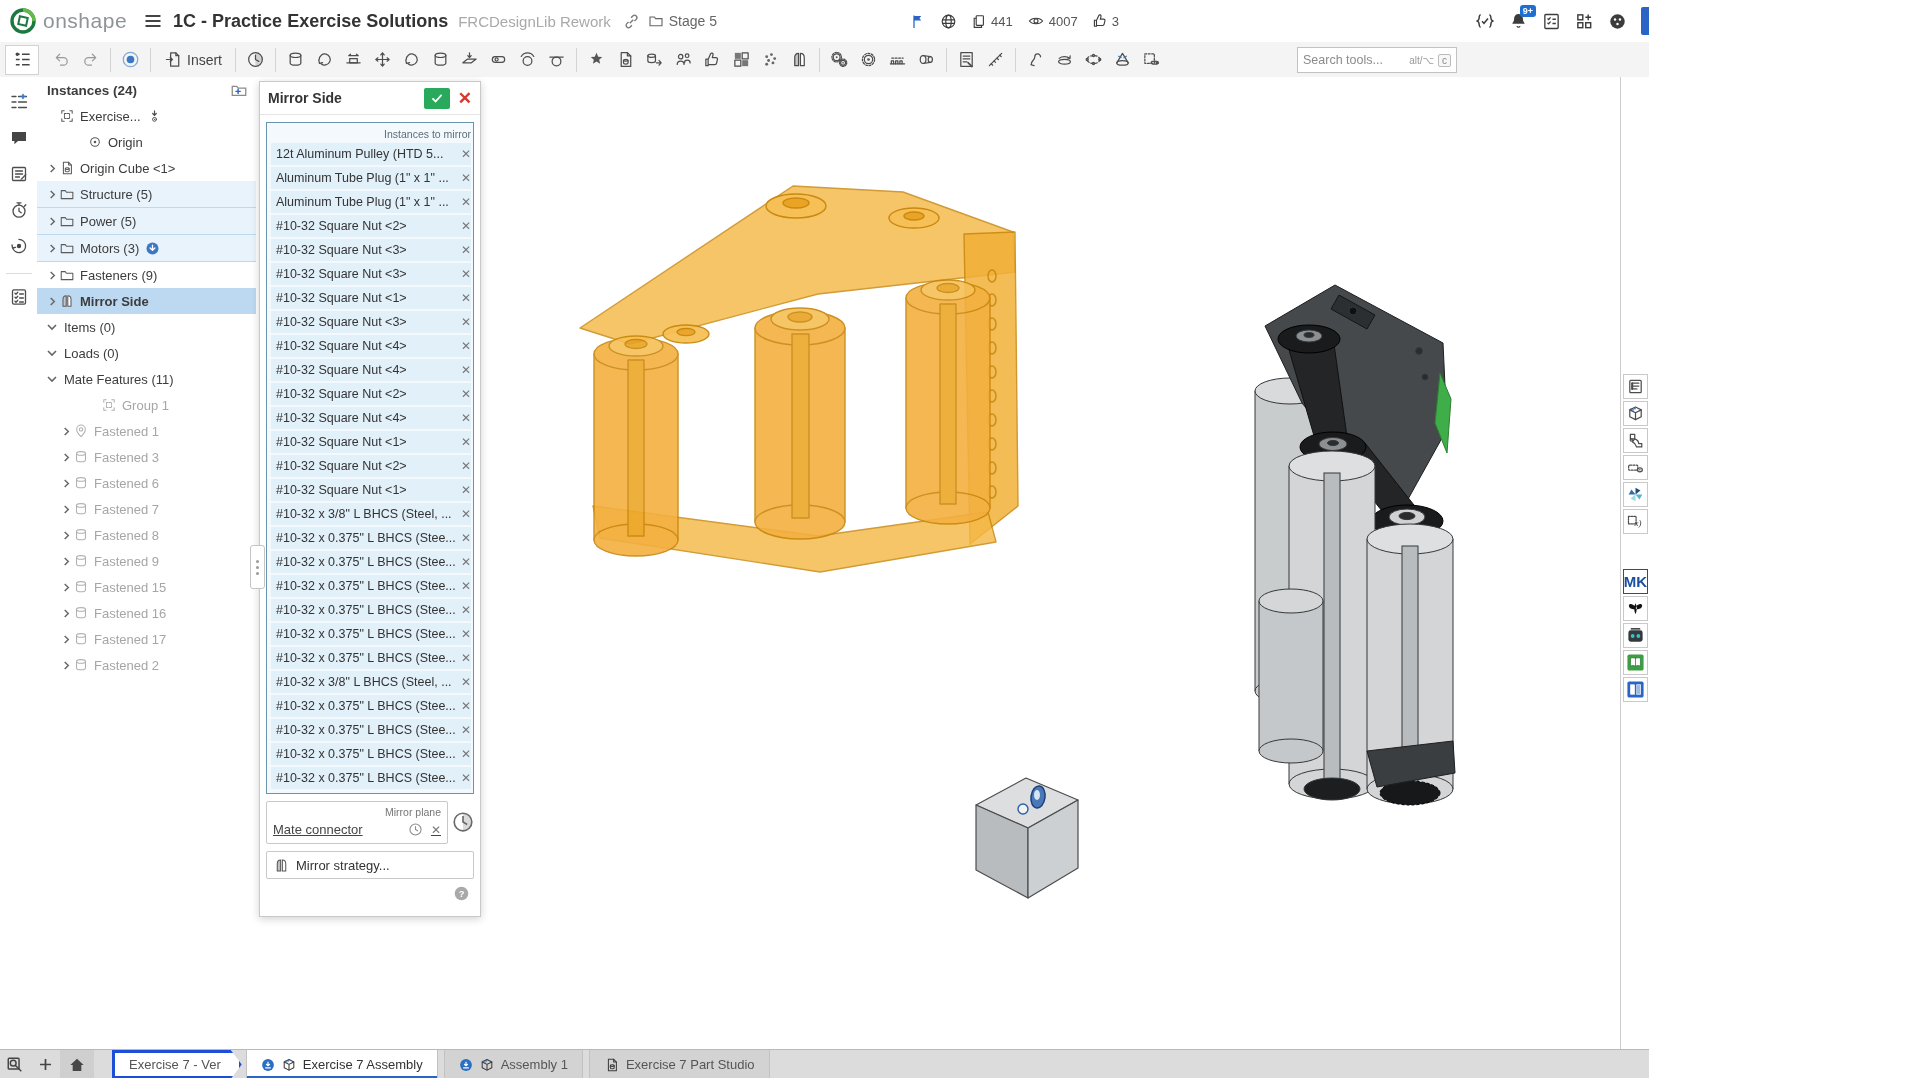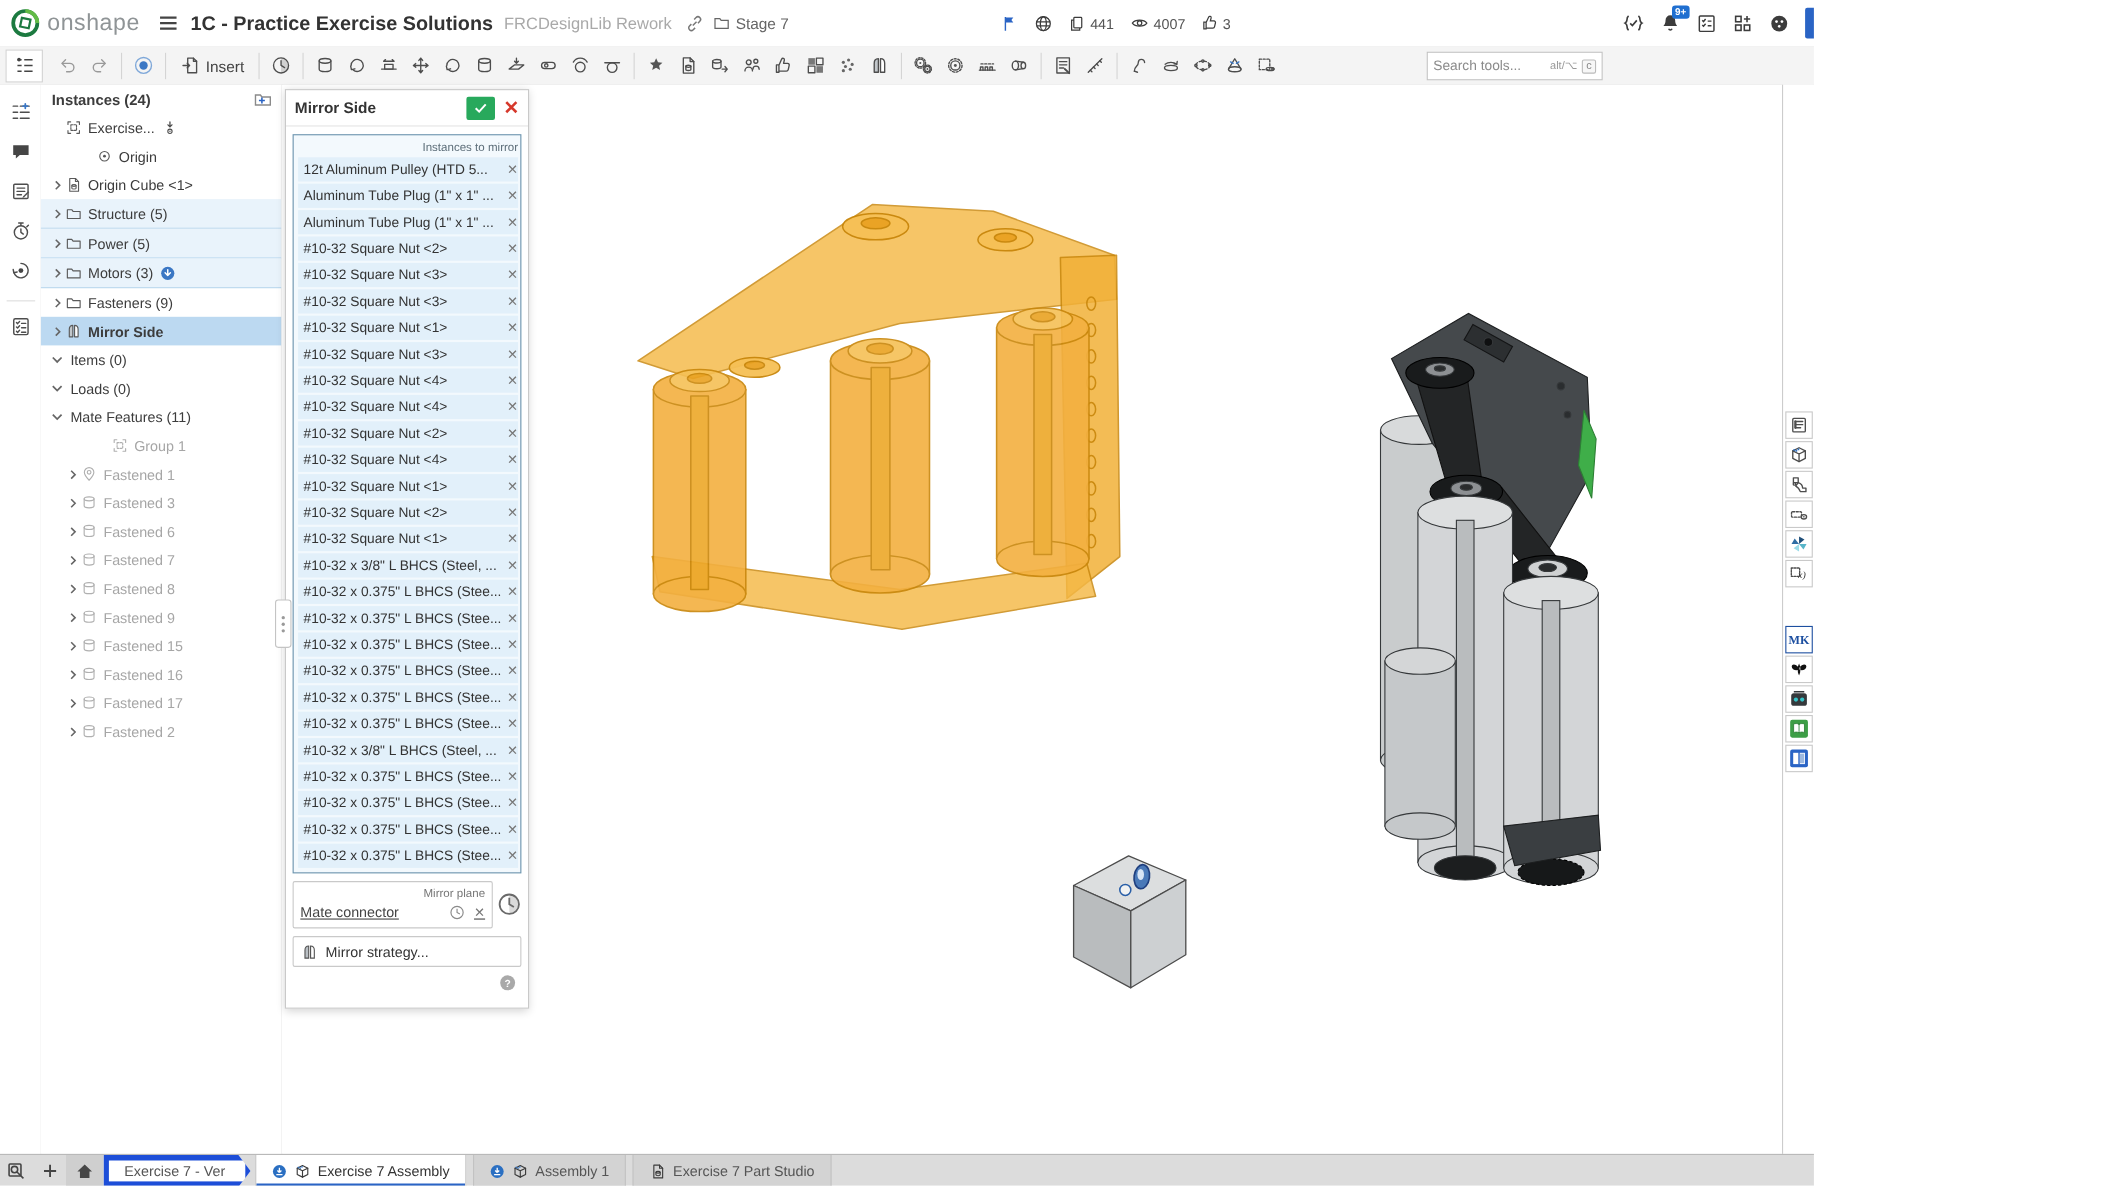--- a/index.html
+++ b/index.html
@@ -93,22 +93,22 @@
   
   #rstrip{position:absolute;right:0;top:77px;width:28px;height:972px;background:#fff;border-left:1px solid #ccc;}
   .rs-ic{position:absolute;left:2px;width:23px;height:23px;border:1px solid #c9c9c9;background:#fff;
          display:flex;align-items:center;justify-content:center;cursor:pointer;overflow:hidden;}
   .rs-logo{border:1px solid #bbb;}
   
   #bottombar{position:absolute;left:0;top:1049px;width:1917px;height:29px;background:#dcdcdc;
              border-top:1px solid #b9b9b9;display:flex;align-items:stretch;}
   .bb-ic{width:30px;display:flex;align-items:center;justify-content:center;cursor:pointer;}
   .bb-home{background:#cfcfcf;width:34px;}
-  .navtab{background:#fff;border:5px solid #1d4ed8;display:flex;align-items:center;font-size:13px;
-          color:#555;padding:0 18px 0 14px;
+  .navtab{background:#fff;border:3px solid #1d4ed8;display:flex;align-items:center;font-size:13px;
+          color:#555;padding:0 18px 0 14px;margin-left:18px;
           clip-path:polygon(0 0,calc(100% - 11px) 0,100% 50%,calc(100% - 11px) 100%,0 100%);cursor:pointer;}
   .tab{display:flex;align-items:center;gap:6px;font-size:13px;color:#555;padding:0 14px;
        border-right:1px solid #c2c2c2;border-left:1px solid #c2c2c2;cursor:pointer;background:#d3d3d3;margin-left:6px;}
   .tab.active{background:#fff;color:#333;box-shadow:inset 0 -3px 0 #2a64c5;margin-left:4px;}
   svg{display:block;}
 </style>
 </head>
 <body>
 
 <div id="app">
@@ -133,21 +133,21 @@
         <svg width="17" height="17" viewBox="0 0 20 20" fill="none" stroke="#777" stroke-width="1.6">
           <path d="M8 12L12 8"></path>
           <path d="M9.5 5.5l2-2a2.8 2.8 0 0 1 4 4l-2 2"></path>
           <path d="M10.5 14.5l-2 2a2.8 2.8 0 0 1-4-4l2-2"></path>
         </svg>
       </span>
     <span class="crumb">
       <svg width="16" height="16" viewBox="0 0 20 20" fill="none" stroke="#666" stroke-width="1.4">
           <path d="M2.5 16v-11h5.5l1.5 2h8v9z"></path>
         </svg>
-      <span>Stage 7</span>
+      <span>Stage 5</span>
     </span>
     <span class="stat" style="margin-left:185px">
         <svg width="16" height="17" viewBox="0 0 20 20">
           <path d="M5 18V2.5" stroke="#2a64c5" stroke-width="1.6"></path>
           <path d="M5 3h9l-2.2 2.8L14 8.6H5z" fill="#2a64c5"></path>
         </svg>
       </span>
     <span class="stat">
         <svg width="17" height="17" viewBox="0 0 20 20" fill="none" stroke="#3c3c3c" stroke-width="1.4">
           <circle cx="10" cy="10" r="7.4"></circle>
@@ -1225,21 +1225,21 @@
           <path d="M10 10H2.8l3-5.2Z" fill="#2e6da4" stroke="none"></path>
         </svg>
       </span>
       <span class="rs-ic" style="top: 432px;">
         <svg width="19" height="19" viewBox="0 0 20 20" fill="none" stroke="#4d4d4d" stroke-width="1.3" stroke-linecap="round" stroke-linejoin="round">
           <rect x="2.6" y="4.6" width="8" height="8" stroke-dasharray="1.6 1.2"></rect>
           <text x="9" y="14.6" font-size="9.5" fill="#333" stroke="none" font-family="Liberation Serif,serif" font-style="italic">x)</text>
         </svg>
       </span>
       <span class="rs-ic rs-logo" style="top: 492px; border-color: rgb(29, 79, 160);">
-        <span style="font-family:Liberation Serif, serif;font-weight:bold;color:#1d4fa0;font-size:11px">MK</span>
+        <span style="font-family:Liberation Sans, sans-serif;font-weight:bold;color:#1d4fa0;font-size:15px">MK</span>
       </span>
       <span class="rs-ic" style="top: 519px;">
         <svg width="19" height="19" viewBox="0 0 20 20" fill="none" stroke="#4d4d4d" stroke-width="1.3" stroke-linecap="round" stroke-linejoin="round">
           <path d="M10 4.4c-1.8 3-1.8 8.2 0 11.6 1.8-3.4 1.8-8.6 0-11.6ZM9.6 8.4C7 4.4 3 4.6 3 7.2c0 2.6 3.8 4.6 6.6 3M10.4 8.4c2.6-4 6.6-3.8 6.6-1.2 0 2.6-3.8 4.6-6.6 3" fill="#111" stroke="none"></path>
         </svg>
       </span>
       <span class="rs-ic" style="top: 546px;">
         <svg width="19" height="19" viewBox="0 0 20 20">
           <rect x="2.5" y="4.5" width="15" height="12" rx="2.5" fill="#35393c"></rect>
           <circle cx="7" cy="10.5" r="2" fill="#35c4c9"></circle>

